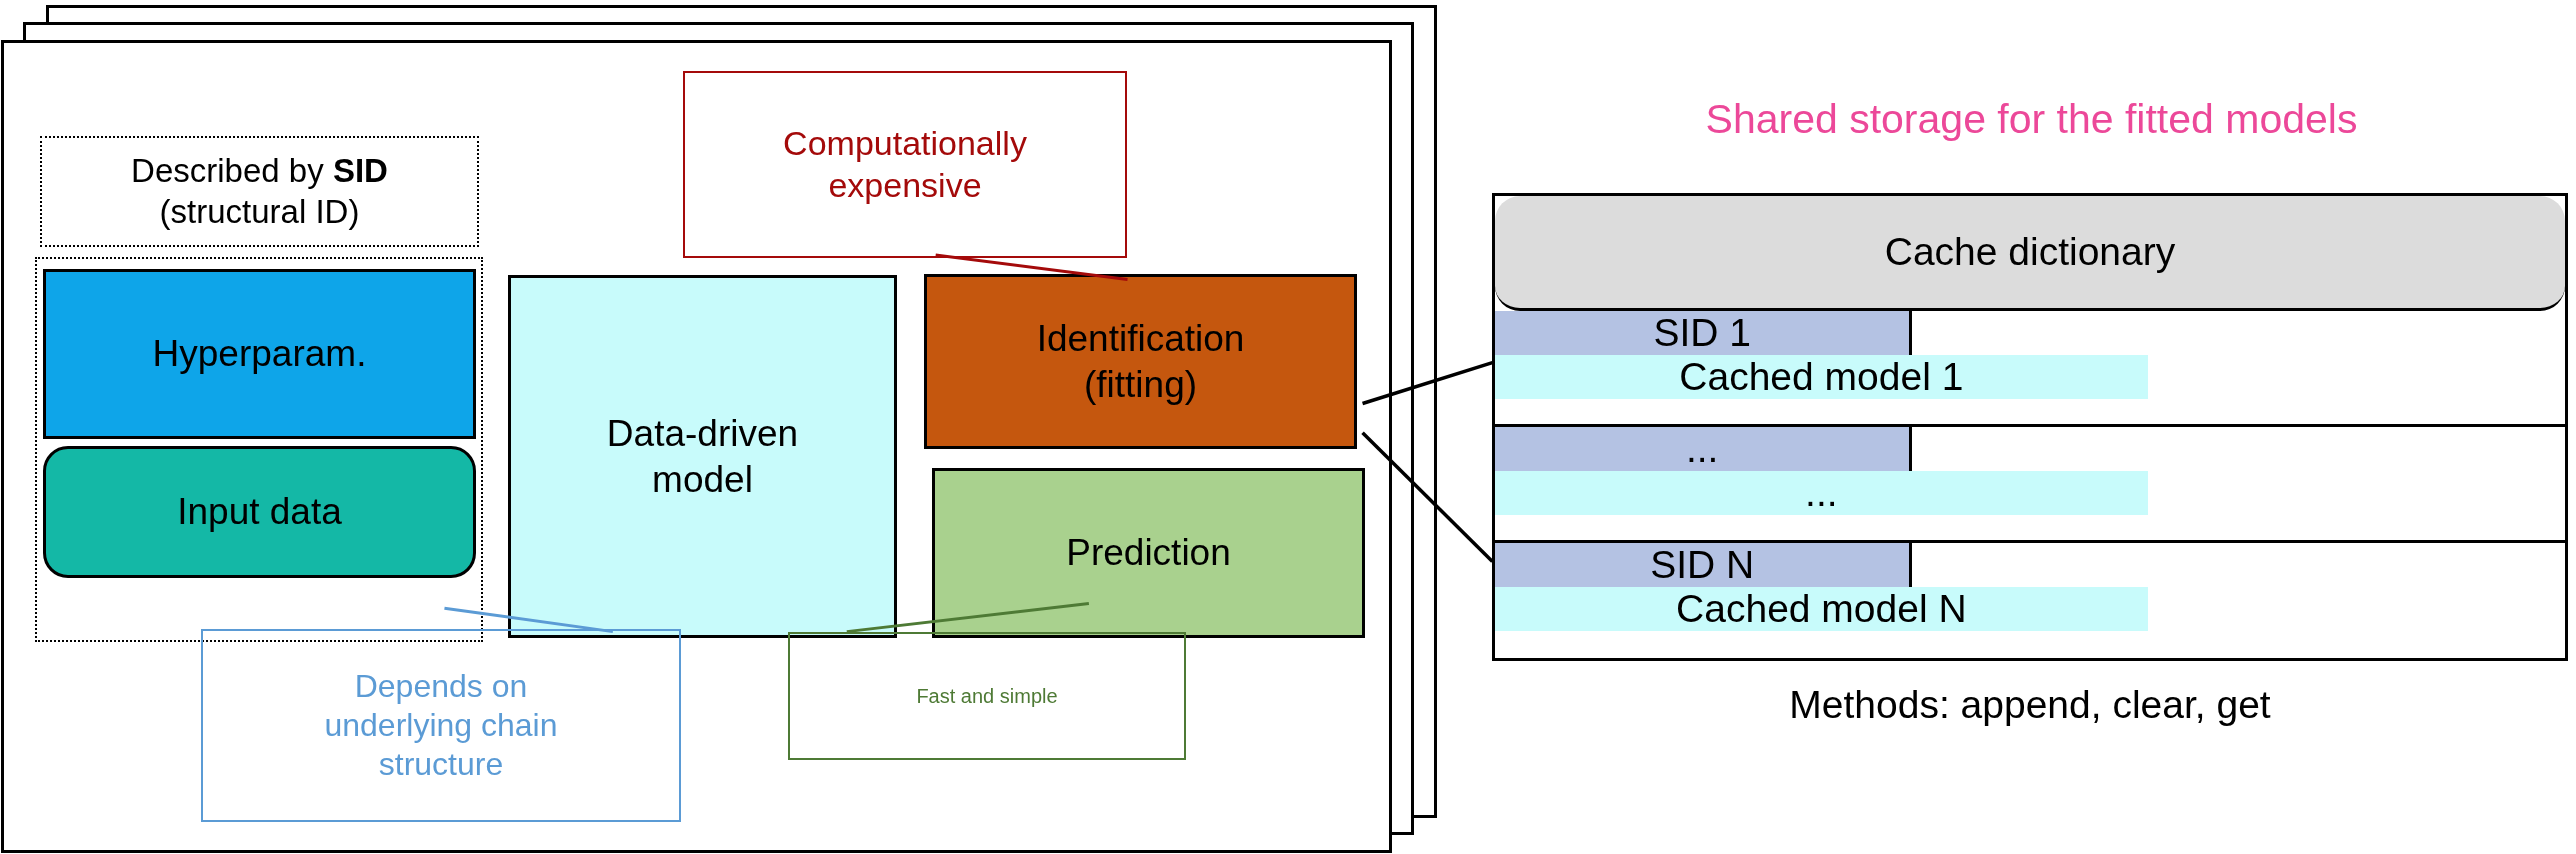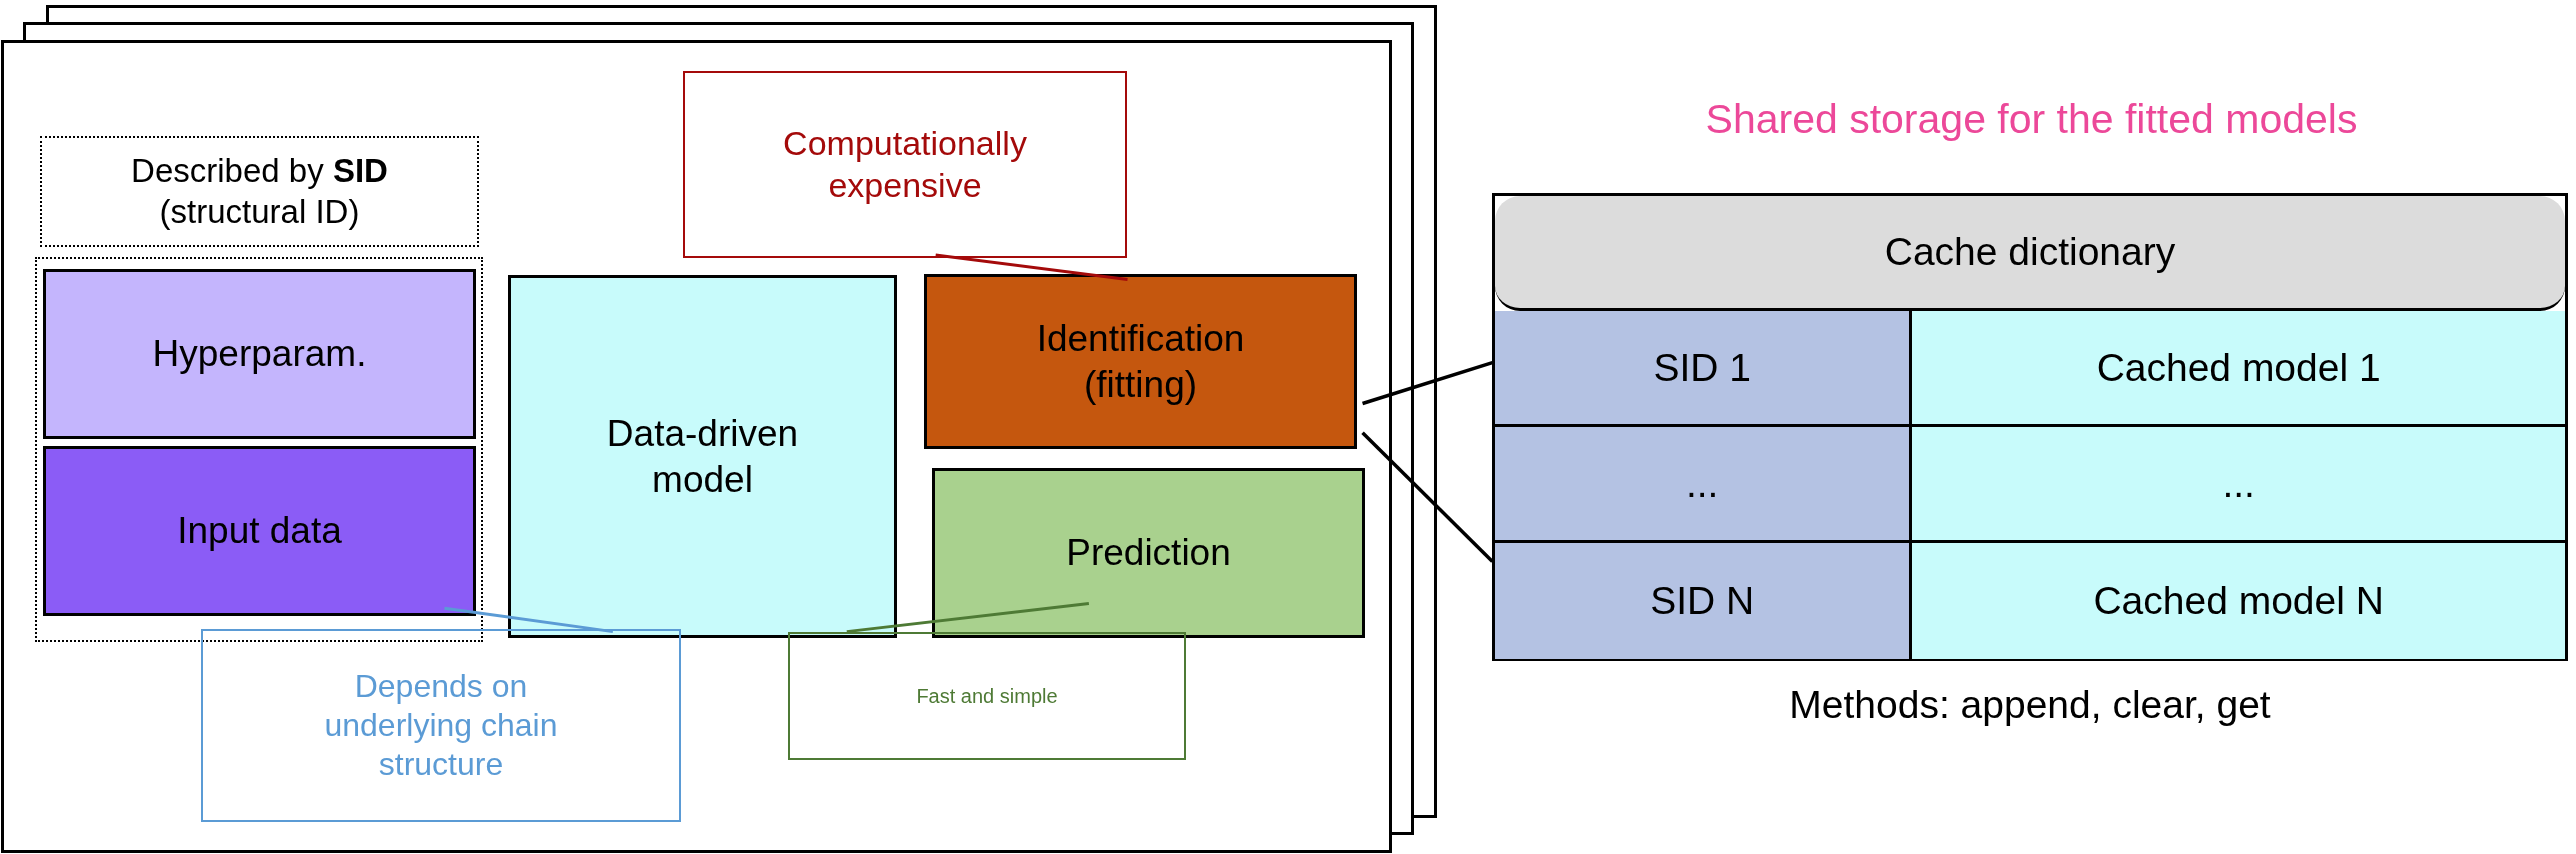--- a/index.html
+++ b/index.html
@@ -15,42 +15,42 @@
   
   .box{position:absolute;box-sizing:border-box;display:flex;align-items:center;justify-content:center;
        text-align:center;line-height:1.22;color:#000;}
   .solid{border:3.5px solid #000000;}
   .dotted{border:2.9px dotted #000000;}
 
   
   #sid-note      {left:40px;  top:136px; width:439px;  height:111px; font-size:33px;}
   #sid-note .l2  {font-size:33px;}
   #group-dotted  {left:35px;  top:257px; width:448px;  height:385px;}
-  #hyperparam    {left:43px;  top:269px; width:433px;  height:170px; background:#c4b5fd; font-size:37px;}
-  #input-data    {left:43px;  top:446px; width:433px;  height:170px; background:#8b5cf6; font-size:37px;}
+  #hyperparam    {left:43px;  top:269px; width:433px;  height:170px; background:#0ea5e9; font-size:37px;}
+  #input-data    {left:43px;  top:446px; width:433px;  height:132px; background:#14b8a6; font-size:37px;border-radius:25px;}
 
   #ddm           {left:508px; top:275px; width:389px;  height:363px; background:#C8FBFB; font-size:37px;}
 
   #identification{left:924px;top:274px; width:433px;  height:175px; background:#C5570E; font-size:37px;}
   #prediction    {left:924px;top:468px; width:433px;  height:170px; background:#A9D18E; font-size:37px;margin-left:8px;}
 
   
   #comp-exp      {left:683px;top:71px; width:444px;  height:187px; border:2.9px solid #A40A0A; color:#A40A0A; font-size:34px;}
   #depends-on    {left:201px; top:629px;width:480px;  height:193px; border:2.9px solid #5B9BD5; color:#5B9BD5; font-size:32px;}
   #fast-simple   {left:788px;top:632px;width:398px;  height:128px; border:2.9px solid #4E7A35; color:#4E7A35; font-size:20px;}
 
   
   #shared-title{position:absolute;left:1517px;top:99px;width:1029px;height:53px;
                 color:#ec4899;font-size:41px;text-align:center;line-height:1;}
   #cache-table{position:absolute;left:1492px;top:193px;width:1076px;height:468px;
                box-sizing:border-box;border:3.5px solid #000;}
   .trow{display:flex;width:100%;box-sizing:border-box;}
   .thead{height:115px;background:#DCDCDC;align-items:center;justify-content:center;
          font-size:39px;border-bottom:3.5px solid #000;box-sizing:border-box;border-radius:25px;}
-  .tr{height:116px;box-sizing:border-box;}
+  .tr{height:116px;box-sizing:border-box;flex-direction:column;}
   .tr.divider{border-bottom:3.5px solid #000;}
   .cell{display:flex;align-items:center;justify-content:center;font-size:39px;box-sizing:border-box;}
   .c-key{width:39%;background:#B4C2E3;border-right:3.5px solid #000;}
   .c-val{width:61%;background:#C8FBFB;}
   #methods-line{position:absolute;left:1492px;top:683px;width:1076px;height:53px;
                 text-align:center;font-size:39px;color:#000;}
 
   
   #links{position:absolute;left:0;top:0;width:2576px;height:855px;pointer-events:none;}
 </style>

